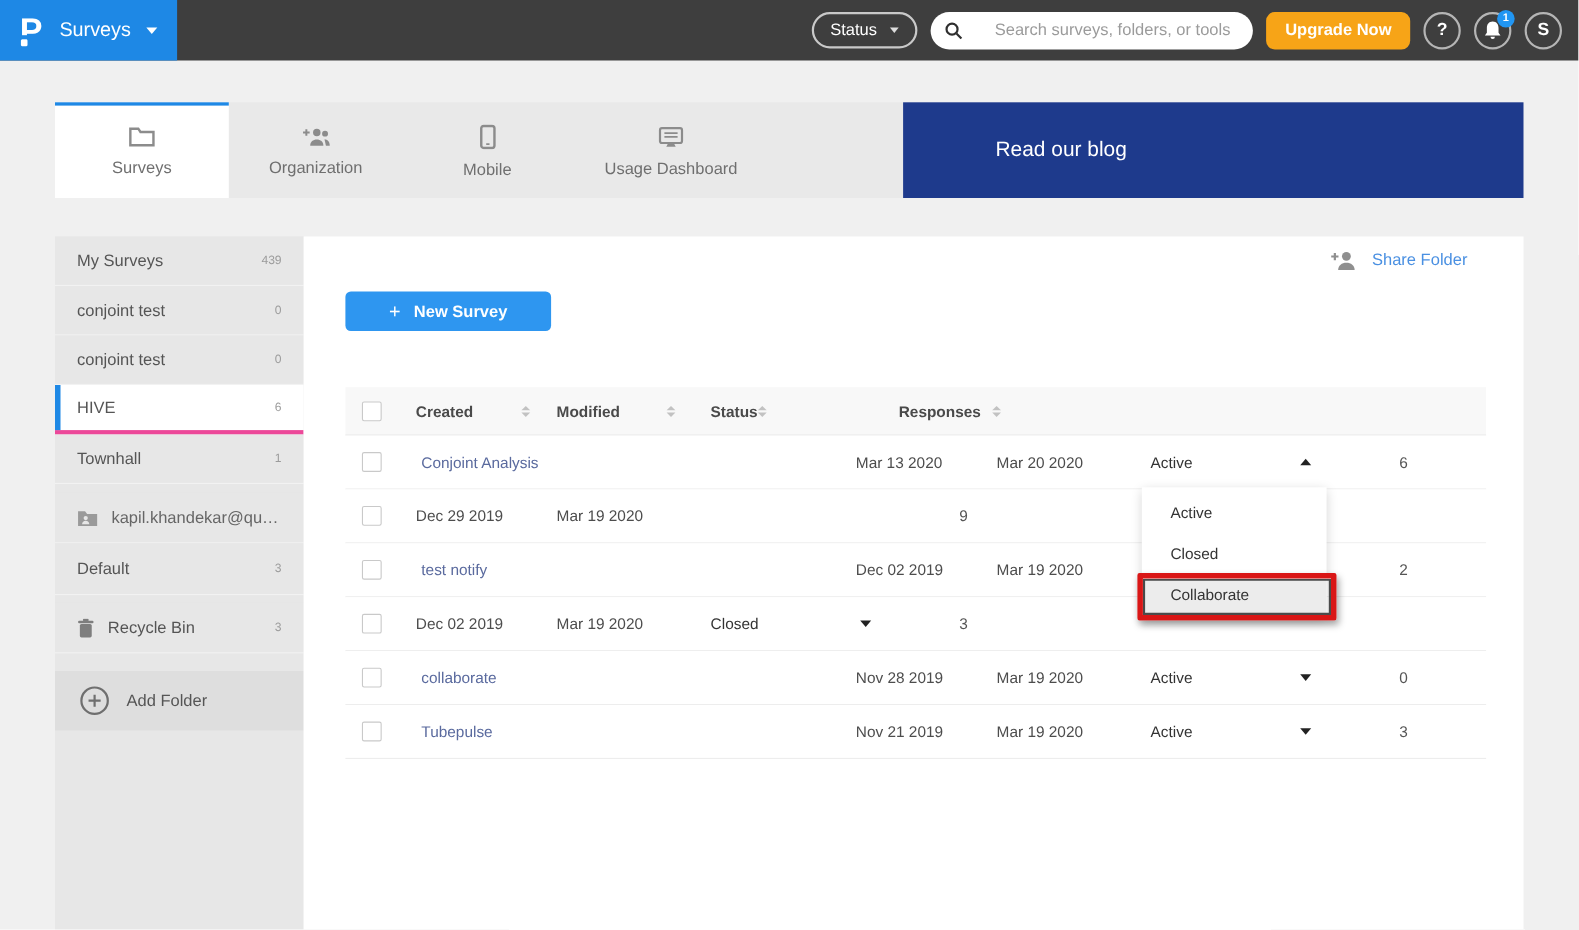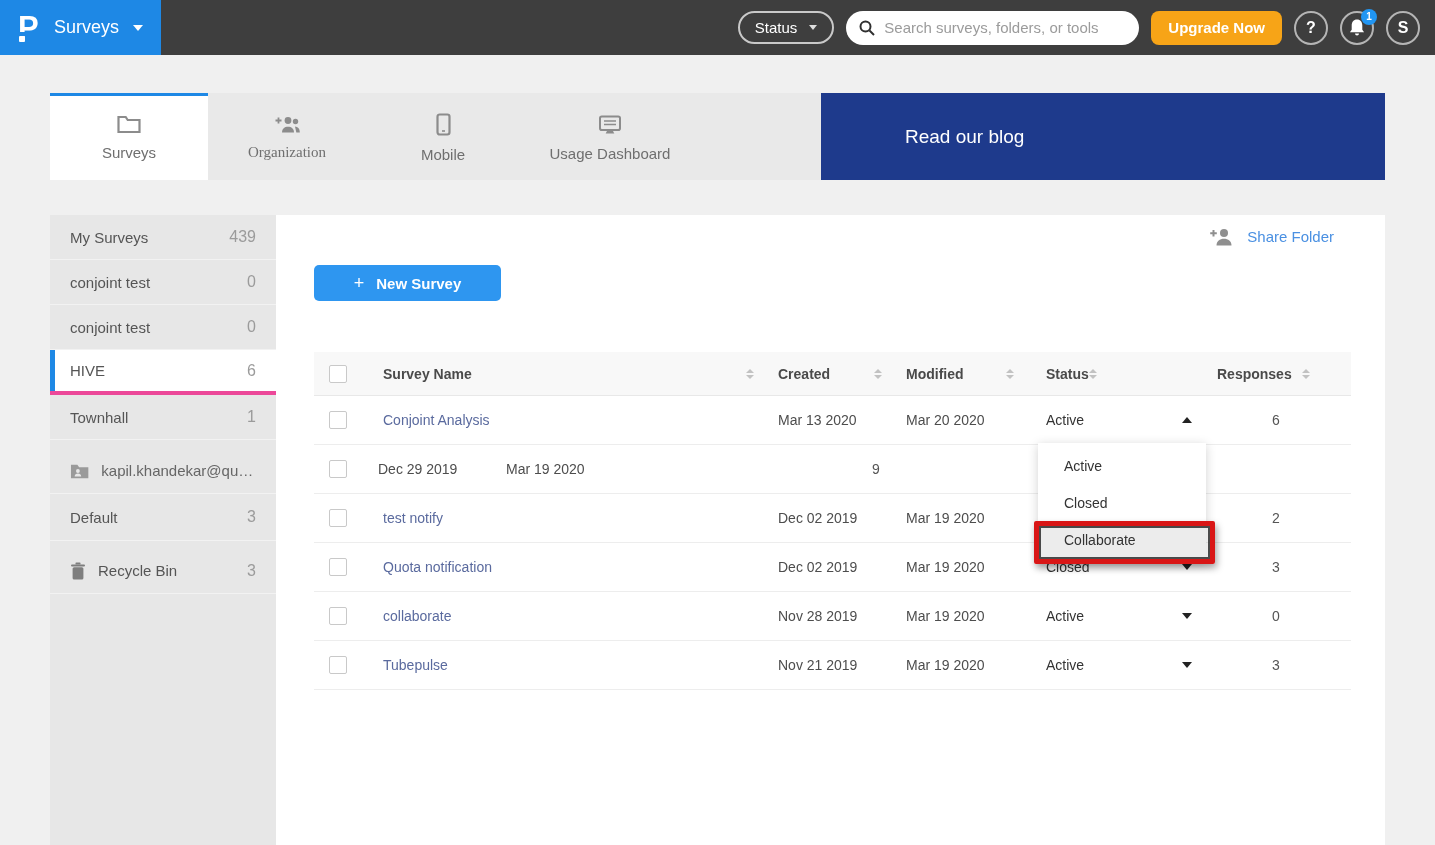--- a/index.html
+++ b/index.html
@@ -20,43 +20,43 @@
   .logo-p::after  { content:""; position:absolute; left:1px; bottom:1px; width:6px; height:6px; background:#fff; border-radius:1px; }
   .product-label { color:#fff; font-size:18px; }
   .caret-down { width:0; height:0; border-left:5px solid transparent; border-right:5px solid transparent; border-top:6px solid currentColor; display:inline-block; }
   .caret-up   { width:0; height:0; border-left:5px solid transparent; border-right:5px solid transparent; border-bottom:6px solid currentColor; display:inline-block; }
   .logo-block .caret-down { color:#fff; }
 
   .topbar-right { margin-left:auto; display:flex; align-items:center; gap:12px; padding-right:15px; }
   .admin-pill { display:flex; align-items:center; gap:12px; height:33px; padding:0 15px; border:2px solid #c9c9c9; border-radius:17px; color:#fff; font-size:15px; cursor:pointer; }
   .admin-pill .caret-down { color:#ddd; border-left-width:4px; border-right-width:4px; border-top-width:5px; }
   .searchbox { width:293px; height:34px; background:#fff; border-radius:17px; display:flex; align-items:center; padding:0 13px; gap:9px; }
-  .searchbox input { border:none; outline:none; flex:1; font-size:15px; color:#333; background:transparent; font-family:"Liberation Sans", sans-serif; }
+  .searchbox input { border:none; outline:none; flex:1; font-size:15px; color:#333; background:transparent; font-family:"Liberation Sans", sans-serif;margin-left:20px; }
   .searchbox input::placeholder { color:#9b9b9b; }
   .upgrade-btn { height:34px; padding:0 17px; background:#f7a417; border:none; border-radius:8px; color:#fff; font-size:15px; font-weight:bold; display:flex; align-items:center; cursor:pointer; font-family:"Liberation Sans", sans-serif; }
   .circle-icon { width:34px; height:34px; border-radius:50%; border:2px solid #b5b5b5; color:#fff; display:flex; align-items:center; justify-content:center; font-size:16px; font-weight:bold; position:relative; cursor:pointer; }
   .badge { position:absolute; top:-4px; right:-5px; min-width:16px; height:16px; border-radius:8px; background:#2196f3; color:#fff; font-size:10px; font-weight:bold; display:flex; align-items:center; justify-content:center; padding:0 3px; }
 
   
   .tabstrip { position:absolute; left:50px; top:93px; width:771px; height:87px; background:#e9e9e9; display:flex; }
   .tab { display:flex; flex-direction:column; align-items:center; justify-content:center; gap:10px; color:#6f6f6f; font-size:15px; cursor:pointer; padding-top:3px; }
-  .tab.t0 { width:158px; } .tab.t1 { width:158px;font-family:Liberation Serif, serif; } .tab.t2 { width:180px; } .tab.t3 { width:154px; }
+  .tab.t0 { width:158px; } .tab.t1 { width:158px; } .tab.t2 { width:180px; } .tab.t3 { width:154px; }
   .tab.active { background:#fff; border-top:3px solid #1e88e5; padding-top:0; }
   .tab svg { display:block; }
 
   
   .banner { position:absolute; left:821px; top:93px; width:564px; height:87px; background:#1e3a8c; color:#fff; display:flex; align-items:center; cursor:pointer; }
   .banner-title { margin-left:84px; font-size:19px; }
   .banner-bullets { margin-left:auto; margin-right:88px; list-style:disc; padding-left:16px; font-size:13px; color:#eef1f8; }
   .banner-bullets li { margin:5px 0; }
 
   
   .sidebar { position:absolute; left:50px; top:215px; width:226px; height:630px; background:#e7e7e7; }
   .side-item { height:45px; display:flex; align-items:center; justify-content:space-between; padding:0 20px; font-size:15px; color:#555; border-bottom:1px solid #f2f2f2; position:relative; cursor:pointer; background:#e7e7e7; }
-  .side-item .count { font-size:16px; color:#9b9b9b; }
+  .side-item .count { font-size:11px; color:#9b9b9b; }
   .side-item.selected { background:#fff; border-bottom:4px solid #ec4899; }
   .side-item.selected::before { content:""; position:absolute; left:0; top:0; bottom:0; width:5px; background:#1e88e5; }
   .side-gap { background:#e7e7e7; }
   .side-item .with-icon { display:flex; align-items:center; gap:12px; overflow:hidden; }
   .side-item .trunc { white-space:nowrap; overflow:hidden; text-overflow:ellipsis; max-width:170px; color:#666; }
   .add-folder { margin-top:16px; height:54px; background:#dedede; display:flex; align-items:center; gap:15px; padding-left:22px; font-size:15px; color:#555; cursor:pointer; }
 
   
   .main { position:absolute; left:276px; top:215px; width:1109px; height:630px; background:#fff; }
   .share-folder { position:absolute; top:13px; right:51px; display:flex; gap:13px; color:#4a90e2; font-size:15px; cursor:pointer; }
@@ -206,20 +206,27 @@
     <span class="with-icon">
       <svg width="16" height="18" viewBox="0 0 16 18">
           <rect x="2.6" y="5.2" width="10.8" height="12.3" rx="1.5" fill="#7e7e7e"></rect>
           <rect x="1" y="2.4" width="14" height="2.2" rx="1" fill="#7e7e7e"></rect>
           <rect x="5.5" y="0.6" width="5" height="2" rx="0.6" fill="#7e7e7e"></rect>
         </svg>
       <span>Recycle Bin</span>
     </span>
     <span class="count">3</span>
   </div>
+  <div class="add-folder">
+    <svg width="28" height="28" viewBox="0 0 28 28">
+        <circle cx="14" cy="14" r="12" fill="none" stroke="#6f6f6f" stroke-width="2"></circle>
+        <path d="M14 8.5 v11 M8.5 14 h11" stroke="#6f6f6f" stroke-width="2"></path>
+      </svg>
+    <span>Add Folder</span>
+  </div>
 </div>
 
 <div class="main">
 
   <div class="share-folder">
     <svg width="25" height="18" viewBox="0 0 25 18">
         <path d="M4.5 2 v6.5 M1.2 5.2 h6.6" stroke="#8f8f8f" stroke-width="2"></path>
         <circle cx="15" cy="5" r="4" fill="#8f8f8f"></circle>
         <path d="M7.5 17.5 c0-4.3 3.3-6.7 7.5-6.7 s7.5 2.4 7.5 6.7 z" fill="#8f8f8f"></path>
       </svg>
@@ -230,24 +237,20 @@
     <span class="plus">+</span>
     <span>New Survey</span>
   </button>
 
   <div class="table">
 
     <div class="thead">
       <div class="c-check">
           <span class="checkbox"></span>
         </div>
-      <div class="c-name">
-        <span>Survey Name</span>
-        <span class="sort"></span>
-      </div>
       <div class="c-created">
         <span>Created</span>
         <span class="sort"></span>
       </div>
       <div class="c-modified">
         <span>Modified</span>
         <span class="sort"></span>
       </div>
       <div class="c-status">
         <span>Status</span>
@@ -322,23 +325,20 @@
           </span>
         </div>
       <div class="c-resp">
           <span>2</span>
         </div>
     </div>
 
     <div class="trow">
       <div class="c-check">
           <span class="checkbox"></span>
-        </div>
-      <div class="c-name">
-          <a class="survey-link">Quota notification</a>
         </div>
       <div class="c-created">
           <span>Dec 02 2019</span>
         </div>
       <div class="c-modified">
           <span>Mar 19 2020</span>
         </div>
       <div class="c-status">
           <span class="status-trigger">
             <span>Closed</span>

